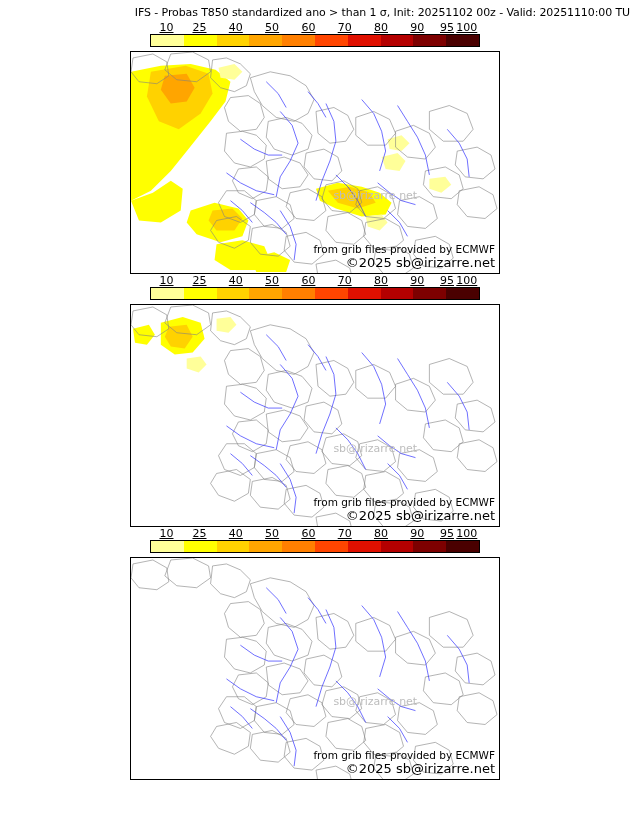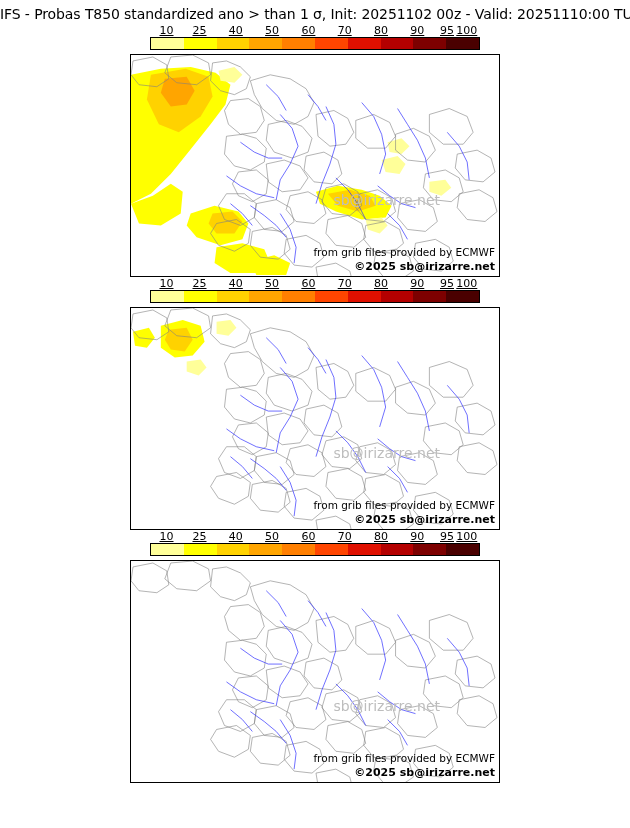--- a/index.html
+++ b/index.html
@@ -12,22 +12,22 @@
     height: 828px;
     font-family: "DejaVu Sans", sans-serif;
     color: #000000;
     overflow: hidden;
   }
   .panel {
     position: relative;
     width: 630px;
   }
   .panel-title {
-    text-align: center;
-    font-size: 14px;
+    text-align: right;
+    font-size: 11px;
     font-family: "DejaVu Sans", sans-serif;
     color: #000;
     padding-top: 6px;
     padding-bottom: 2px;
     white-space: nowrap;
     letter-spacing: -0.1px;
   }
   .colorbar-wrap {
     position: relative;
     width: 330px;
@@ -80,33 +80,32 @@
     right: 4px;
     bottom: 18px;
     font-size: 10.5px;
     color: #000;
     white-space: nowrap;
   }
   .credit-sb {
     position: absolute;
     right: 4px;
     bottom: 3px;
-    font-size: 11px;
+    font-size: 13px;
     color: #000;
     white-space: nowrap;
-    font-weight: bold;
   }
   .panel2-credit-grib {
     bottom: 18px;
   }
   .watermark {
     position: absolute;
     left: 55%;
     top: 62%;
-    font-size: 14px;
+    font-size: 11px;
     color: #bdbdbd;
     white-space: nowrap;
   }
 </style>
 </head>
 <body>
 
 <div class="panel">
   <div class="panel-title">IFS - Probas T850  standardized ano &gt; than 1 σ, Init: 20251102 00z - Valid: 20251110:00 TU</div>
 

